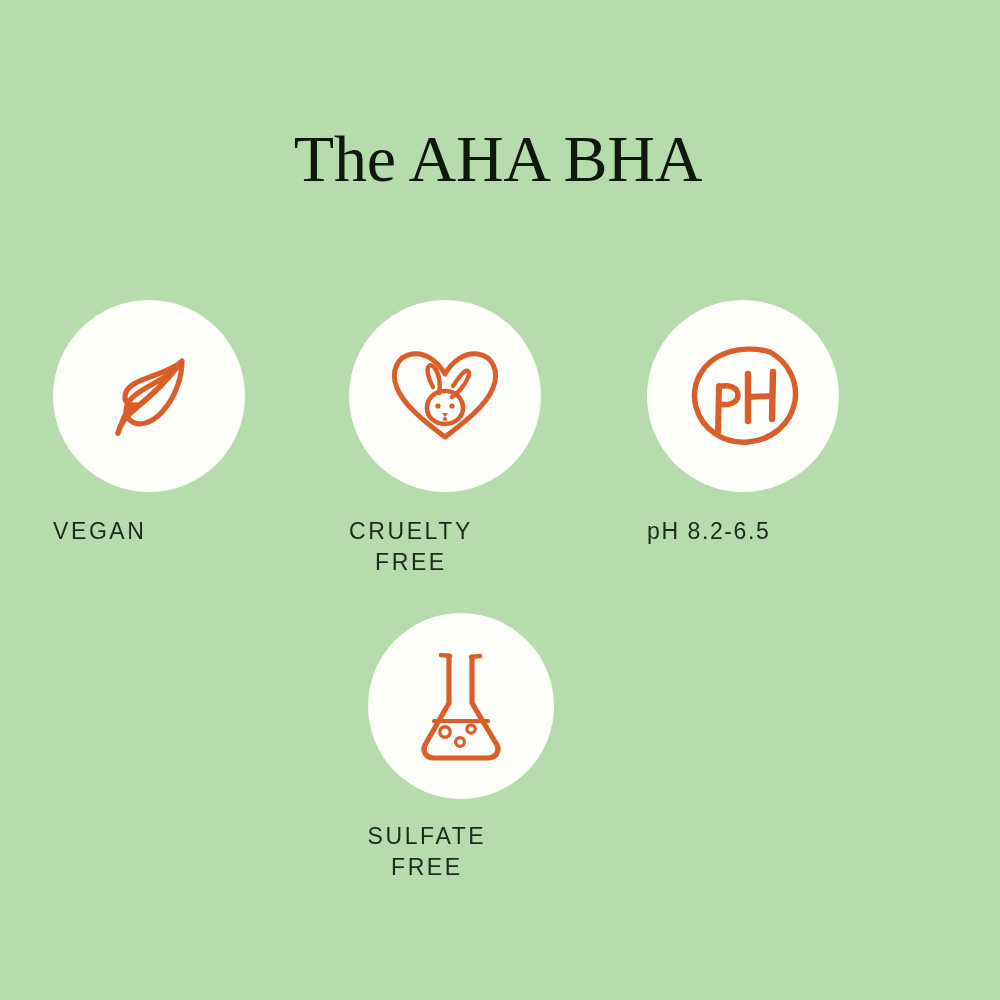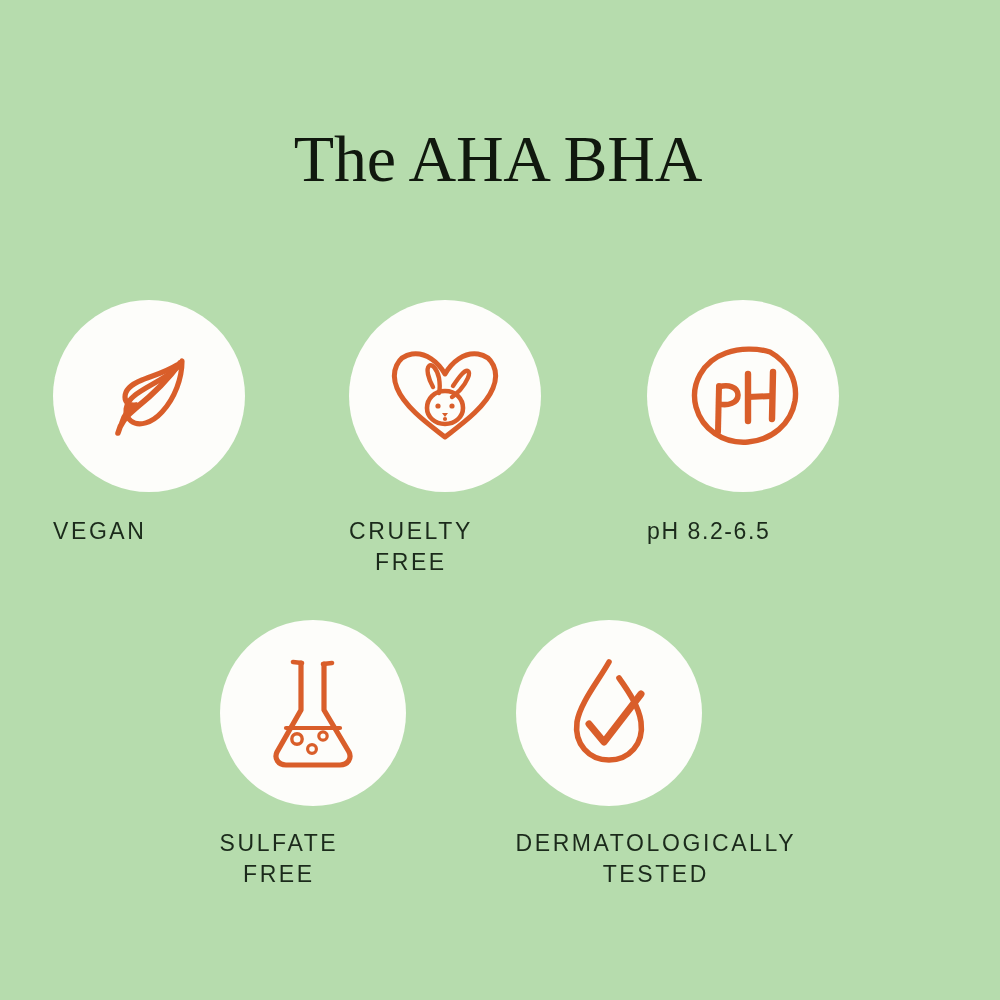--- a/index.html
+++ b/index.html
@@ -51,21 +51,21 @@
   }
 
   .badge-row {
     position: absolute;
     left: 0;
     width: 1000px;
     display: flex;
     justify-content: center;
   }
   .badge-row.row-1 { top: 0px; }
-  .badge-row.row-2 { top: 320px; }
+  .badge-row.row-2 { top: 313px; }
 
   .badge {
     width: 296px;
     display: flex;
     flex-direction: column;
     align-items: flex-start;
   }
   
   .row-1 .badge:nth-child(1) { margin-left: -4px; }
   .row-1 .badge:nth-child(2) { margin-left: 0px; }
@@ -200,32 +200,18 @@
               <circle cx="44" cy="91" r="5.2" stroke="#d95e2a" stroke-width="3.4" fill="none"></circle>
               <circle cx="70" cy="88" r="4.2" stroke="#d95e2a" stroke-width="3.2" fill="none"></circle>
               <circle cx="59" cy="101" r="4.4" stroke="#d95e2a" stroke-width="3.2" fill="none"></circle>
             </svg>
           </span>
         </div>
         <div class="badge-label">SULFATE
 FREE</div>
       </div>
 
-      <div class="badge">
-        <div class="badge-circle">
-          <span>
-            <svg width="120" height="126" viewBox="0 0 120 126" fill="none">
-
-              <path d="M60 12 C50 30 31 53 28 72 C25 94 40 110 60 110 C80 110 95 94 92 72 C90 57 80 42 70 28" stroke="#d95e2a" stroke-width="5.6" stroke-linecap="round" stroke-linejoin="round" fill="none"></path>
-
-              <path d="M40 74 L55 92 L92 44" stroke="#d95e2a" stroke-width="7" stroke-linecap="round" stroke-linejoin="round" fill="none"></path>
-            </svg>
-          </span>
-        </div>
-        <div class="badge-label">DERMATOLOGICALLY
-TESTED</div>
-      </div>
 
     </div>
 
   </div>
 
 </div>
 
 </body></html>

